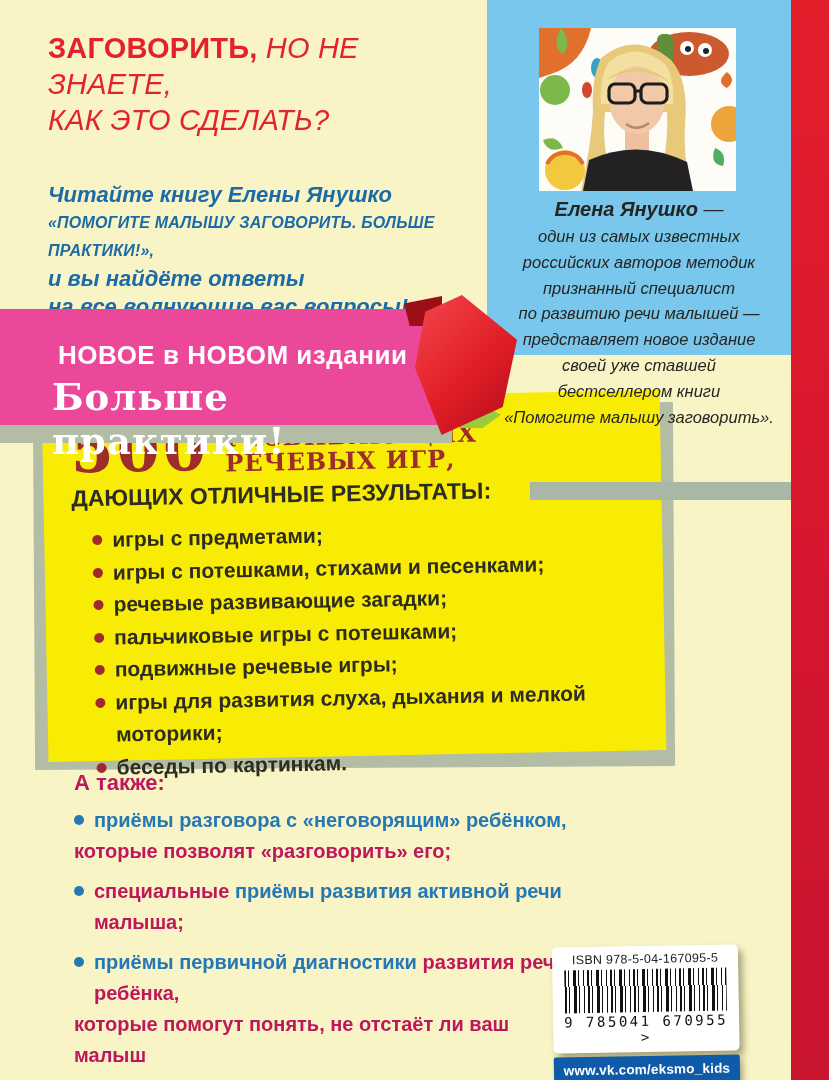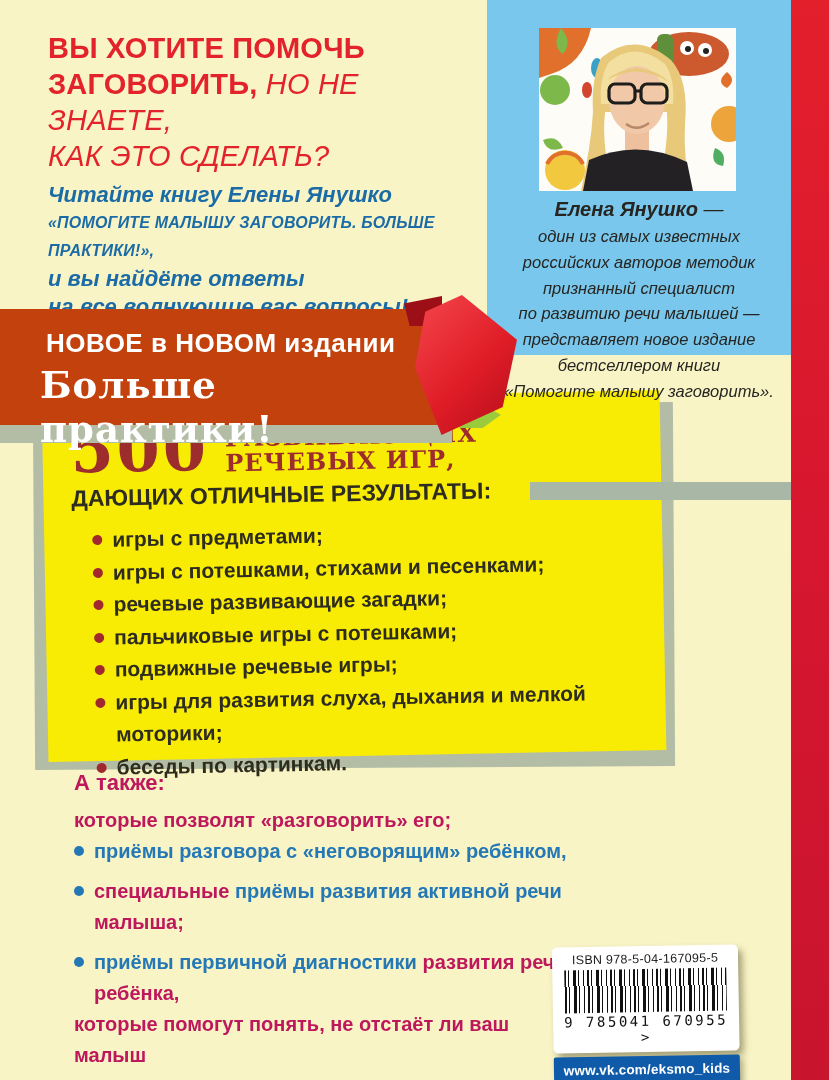--- a/index.html
+++ b/index.html
@@ -14,22 +14,22 @@
   .headline{position:absolute;left:48px;top:30px;width:430px;
             color:#e3232b;font-size:29px;line-height:36px;font-weight:bold;letter-spacing:.2px;}
   .headline .it{font-weight:normal;font-style:italic;}
 
   .intro{position:absolute;left:48px;top:181px;width:440px;color:#1a6ba6;font-weight:bold;font-style:italic;}
   .intro .l1,.intro .l3,.intro .l4{font-size:22px;line-height:28px;}
   .intro .l2{font-size:16px;line-height:28px;letter-spacing:.2px;}
 
   
   .banner-shadow{position:absolute;left:0;top:424px;width:452px;height:19px;background:#b3bda6;z-index:3;}
-  .banner{position:absolute;left:0;top:309px;width:452px;height:116px;background:#c2410c;z-index:6;
-          padding:4px;box-sizing:border-box;}
+  .banner{position:absolute;left:0;top:309px;width:452px;height:116px;background:#ec4899;z-index:6;
+          padding:16px;box-sizing:border-box;}
   .banner-kicker{margin:15px 0 0 42px;color:#fff;font-size:26px;font-weight:bold;letter-spacing:.5px;}
   .banner-title{margin:4px 0 0 36px;color:#fff;font-size:37px;font-weight:bold;
                 font-family:"DejaVu Serif",serif;letter-spacing:1px;}
   .arrow{position:absolute;left:415px;top:295px;width:102px;height:140px;z-index:6;
          background:linear-gradient(135deg,#f4464c 0%,#e01d27 55%,#b30d1b 100%);
          clip-path:polygon(10% 12%,46% 0%,100% 32%,86% 80%,26% 100%,0% 52%);}
   .arrow-fold{position:absolute;left:404px;top:296px;width:38px;height:30px;z-index:6;background:#9c0f17;
               clip-path:polygon(0 25%,100% 0,100% 100%,15% 100%);}
   .arrow-leaf{position:absolute;left:455px;top:404px;width:46px;height:24px;z-index:5;background:#9acb3c;
               clip-path:polygon(0 60%,55% 0,100% 45%,60% 100%,10% 100%);}
@@ -85,21 +85,20 @@
   .vk-bar{margin-top:4px;background:#0f5baa;border-radius:2px;height:27px;line-height:27px;
           text-align:center;color:#fff;font-size:13.5px;font-weight:bold;
           box-shadow:3px 4px 6px rgba(60,55,20,.4);letter-spacing:.2px;}
 </style>
 </head>
 <body>
 
 <div id="cover">
 
   <div class="headline">
-    <div>ВЫ ХОТИТЕ ПОМОЧЬ</div>
     <div><span>ЗАГОВОРИТЬ,</span><span class="it"> НО НЕ ЗНАЕТЕ,</span></div>
     <div class="it">КАК ЭТО СДЕЛАТЬ?</div>
   </div>
 
   <div class="intro">
     <div class="l1">Читайте книгу Елены Янушко</div>
     <div class="l2">«ПОМОГИТЕ МАЛЫШУ ЗАГОВОРИТЬ. БОЛЬШЕ ПРАКТИКИ!»,</div>
     <div class="l3">и вы найдёте ответы</div>
     <div class="l4">на все волнующие вас вопросы!</div>
   </div>
@@ -172,32 +171,33 @@
       </svg>
     </div>
     <div class="author-text">
       <div class="author-name"><b>Елена Янушко</b><span> —</span></div>
       <div class="author-bio">
         <div>один из самых известных</div>
         <div>российских авторов методик</div>
         <div>признанный специалист</div>
         <div>по развитию речи малышей —</div>
         <div>представляет новое издание</div>
+        <div>своей уже ставшей</div>
         <div>бестселлером книги</div>
         <div>«Помогите малышу заговорить».</div>
       </div>
     </div>
   </div>
 
   <div class="also">
     <div class="also-heading t-dark">А также:</div>
 
     <div class="also-item">
+      <div class="also-line bulleted"><span class="dot blue"></span><span class="t-blue">приёмы разговора с «неговорящим» ребёнком,</span></div>
       <div class="also-line t-dark">которые позволят «разговорить» его;</div>
-      <div class="also-line bulleted"><span class="dot blue"></span><span class="t-blue">приёмы разговора с «неговорящим» ребёнком,</span></div>
     </div>
 
     <div class="also-item">
       <div class="also-line bulleted"><span class="dot blue"></span><span class="t-dark">специальные </span><span class="t-blue">приёмы развития активной речи</span><span class="t-dark"> малыша;</span></div>
     </div>
 
     <div class="also-item">
       <div class="also-line bulleted"><span class="dot blue"></span><span class="t-blue">приёмы первичной диагностики</span><span class="t-dark"> развития речи ребёнка,</span></div>
       <div class="also-line t-dark">которые помогут понять, не отстаёт ли ваш малыш</div>
       <div class="also-line t-dark">в речевом развитии;</div>

